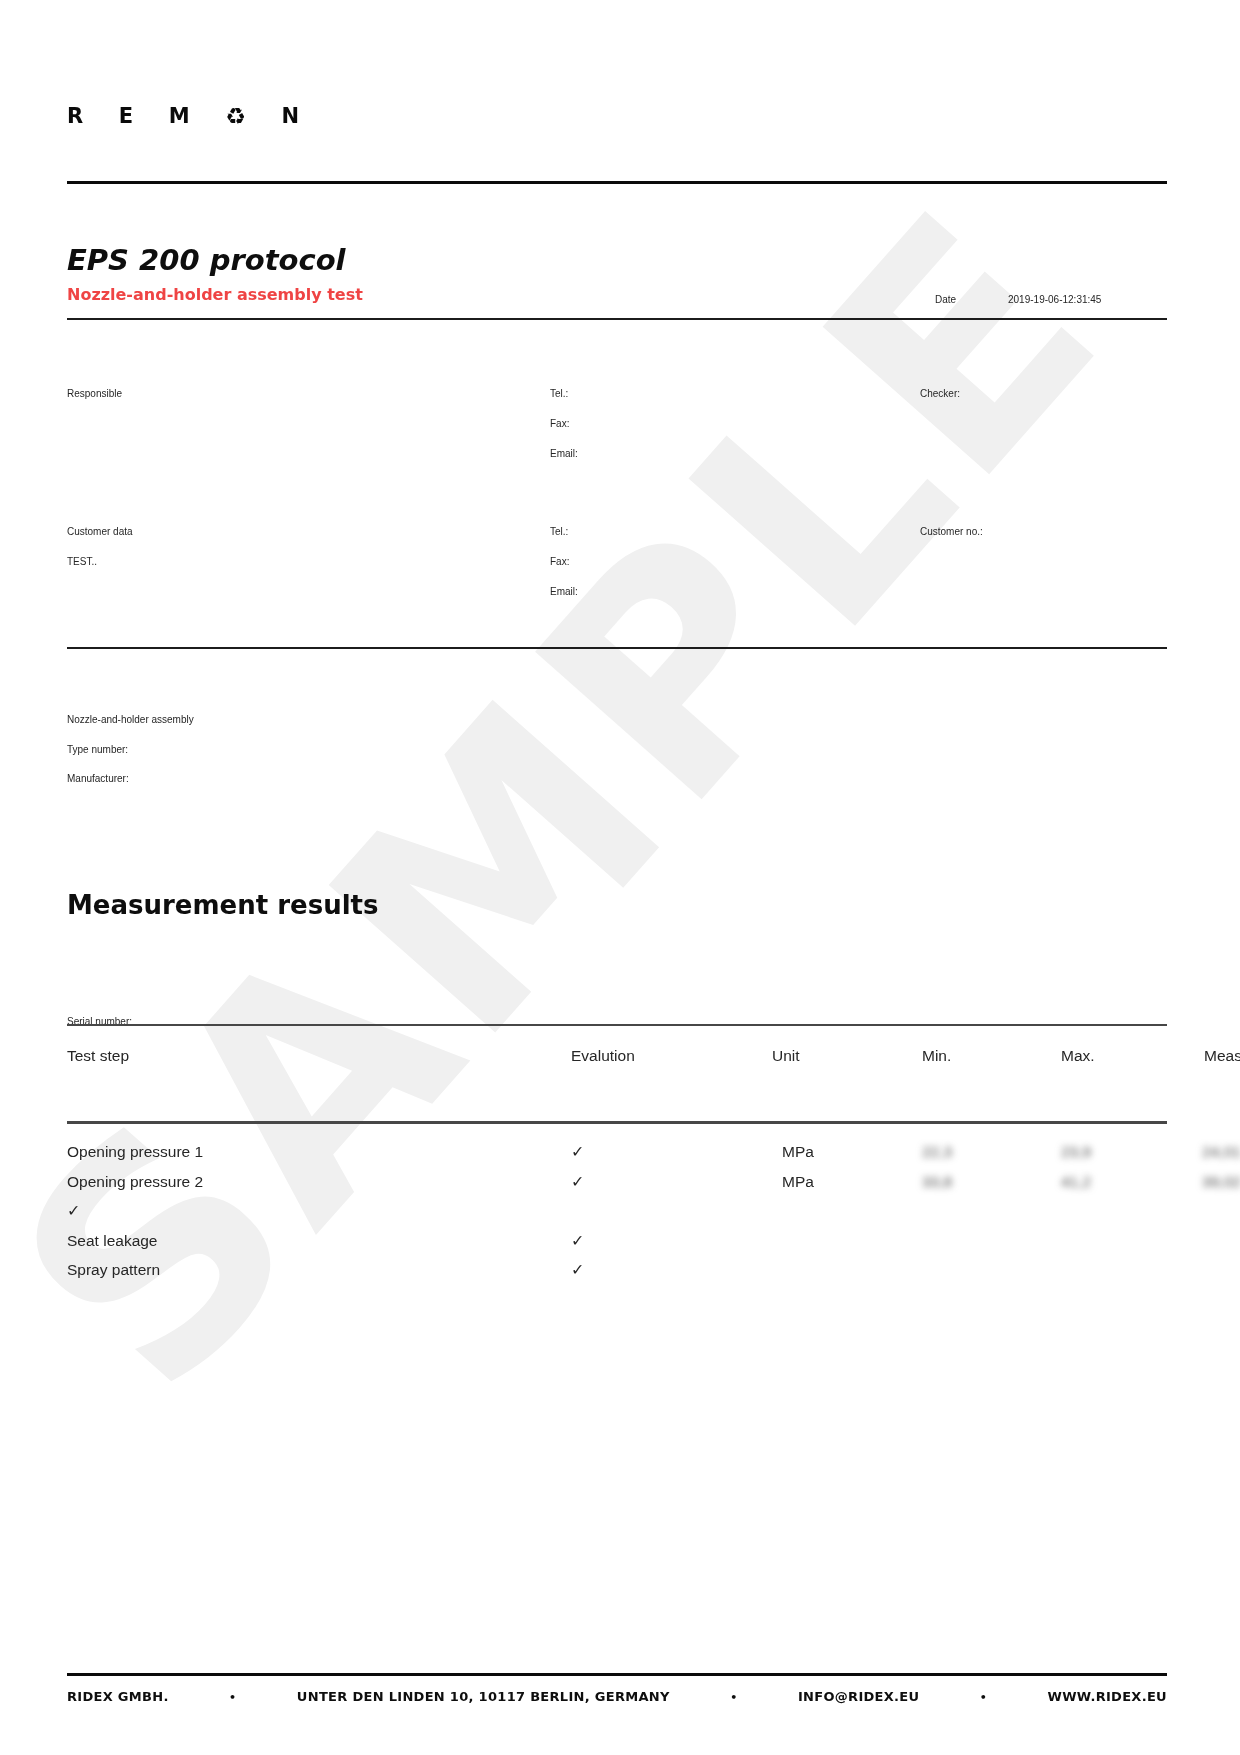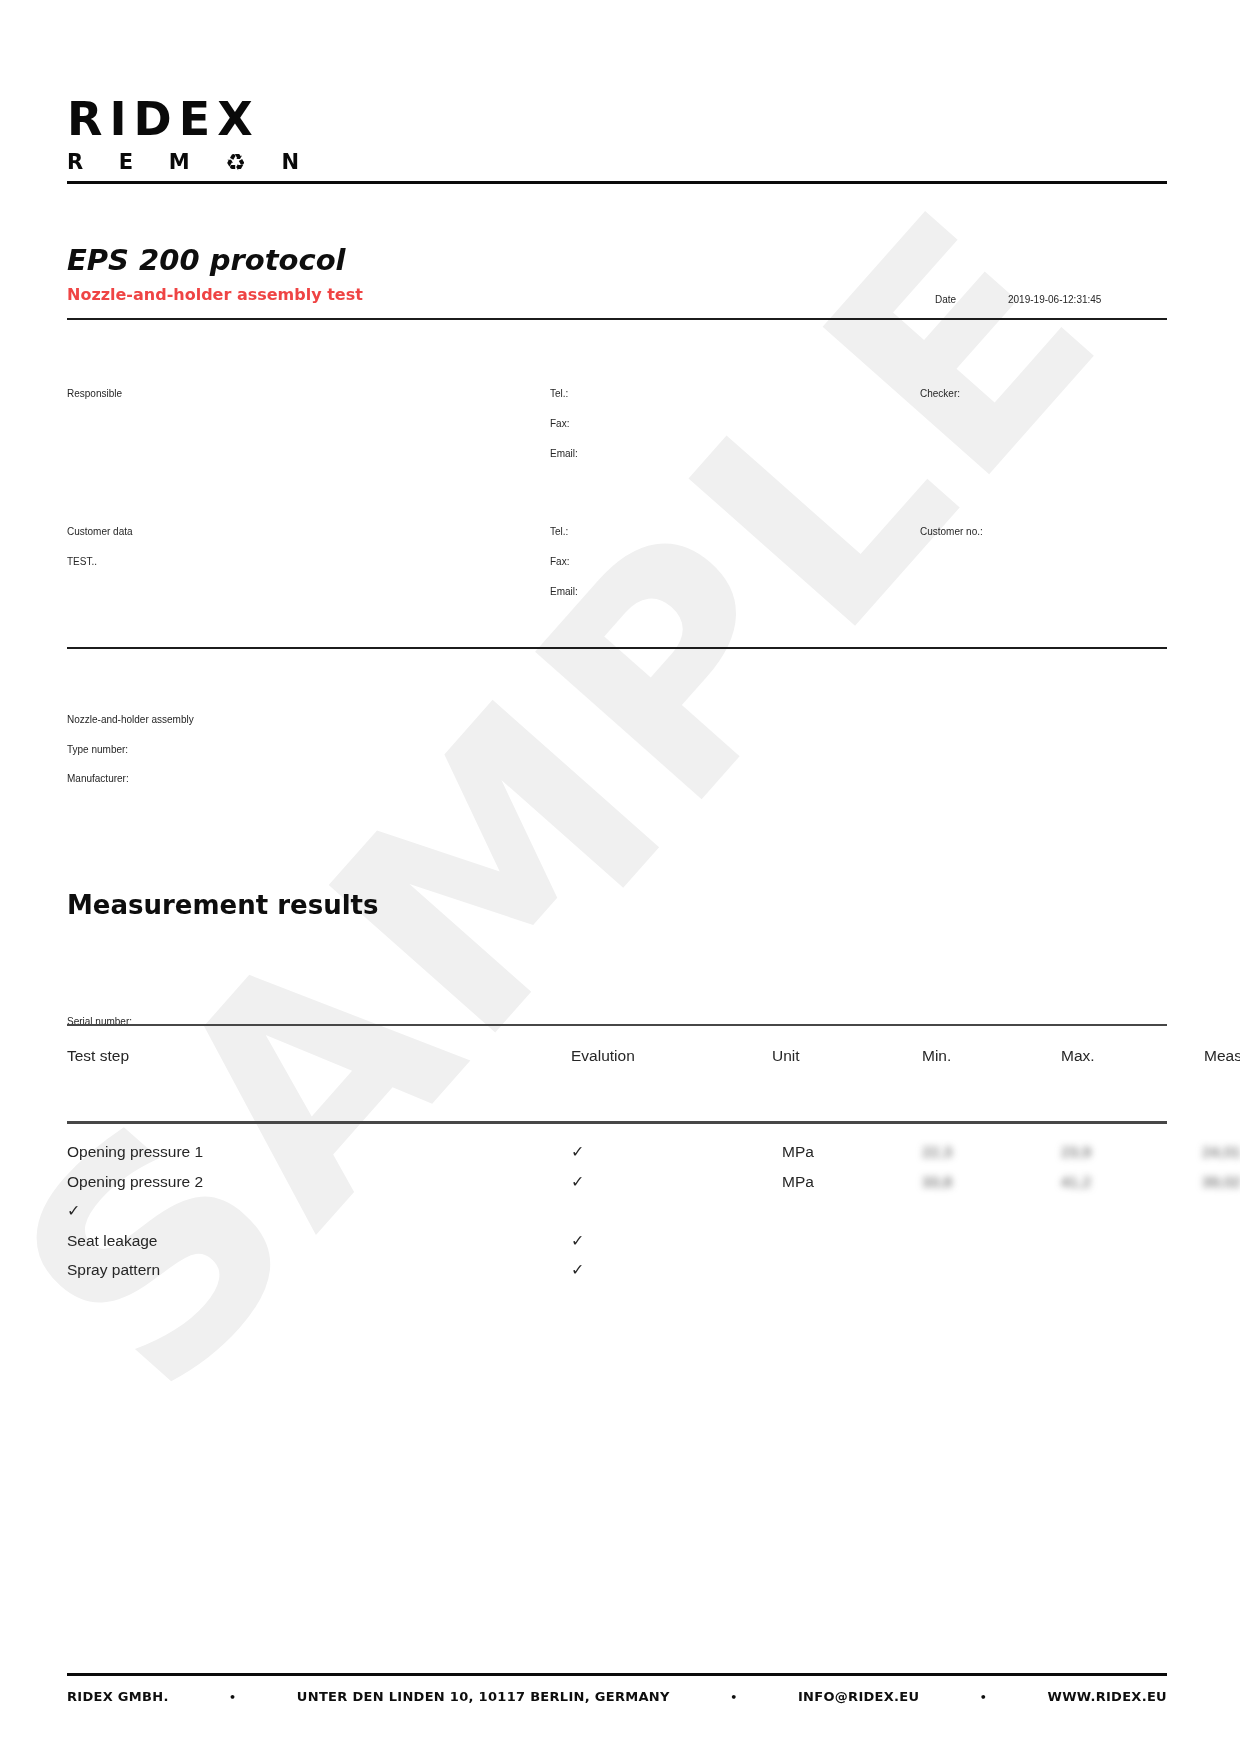--- a/index.html
+++ b/index.html
@@ -70,21 +70,20 @@
   .bullet { font-size:11px; }
 </style>
 </head>
 <body>
 
 <div class="page">
 
   <div class="watermark">SAMPLE</div>
 
   <div class="abs z" style="left:67px; top:96px;">
-    <div class="brand">RIDEX</div>
     <div class="brand-sub" style="margin-top:9px;">
       <span>R</span>
       <span>E</span>
       <span>M</span>
       <span class="recycle">♻</span>
       <span>N</span>
     </div>
   </div>
 
   <div class="hrule z" style="top:181px; height:3px;"></div>

